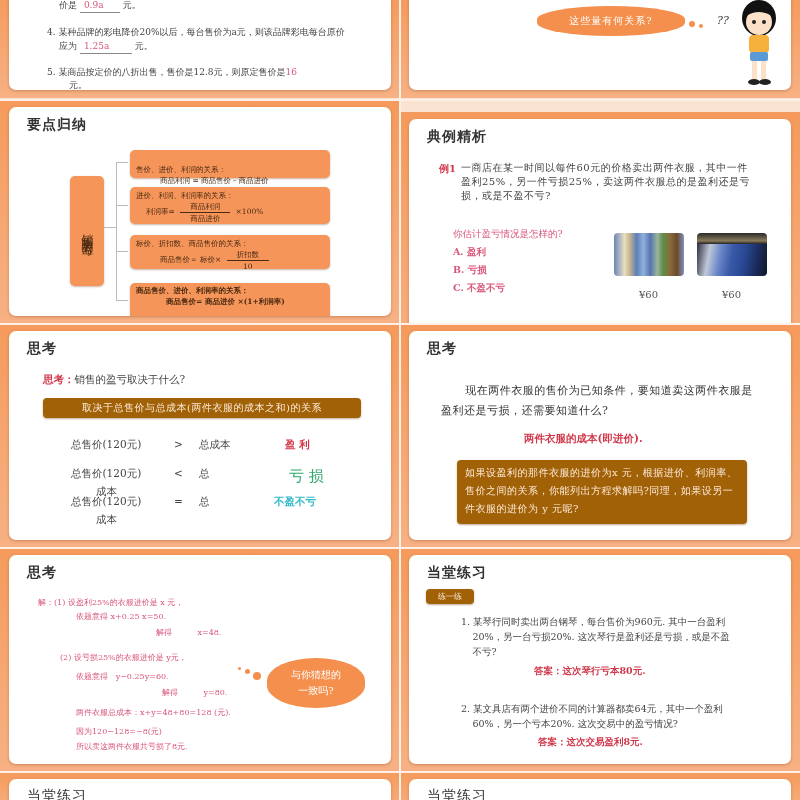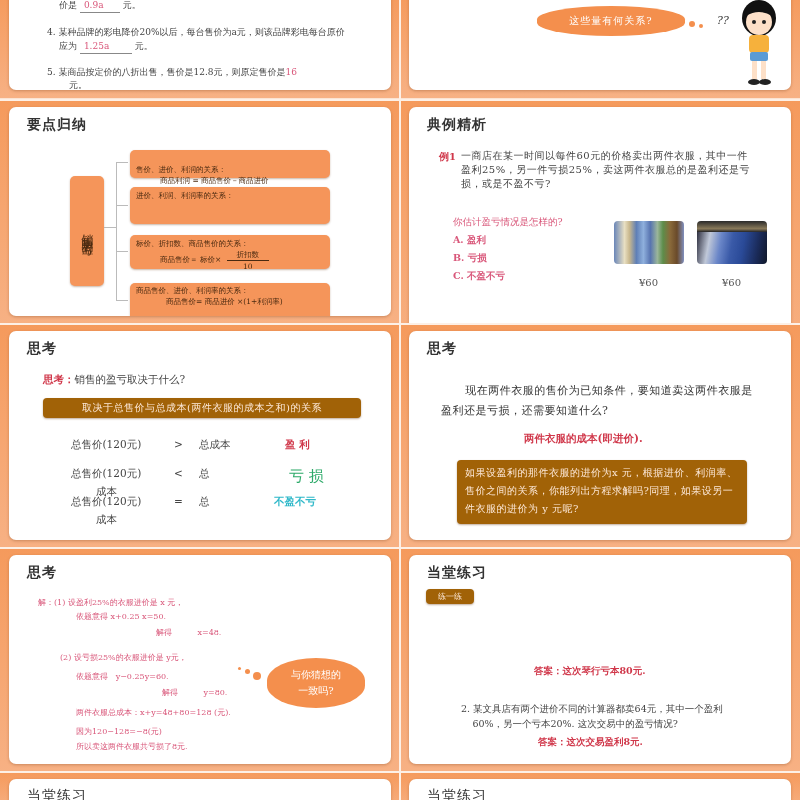--- a/index.html
+++ b/index.html
@@ -113,36 +113,41 @@
     <div class="line" style="left:107px;top:98px;width:12px;height:1px;"></div>
     <div class="line" style="left:107px;top:144px;width:12px;height:1px;"></div>
     <div class="line" style="left:107px;top:193px;width:12px;height:1px;"></div>
 
     <div class="mind-box" style="left:121px;top:43px;width:200px;height:24px;padding:14px 6px;">
       <div>售价、进价、利润的关系：</div>
       <div style="padding-left:24px;">商品利润 = 商品售价－商品进价</div>
     </div>
     <div class="mind-box" style="left:121px;top:80px;width:200px;height:37px;padding:3px 6px;">
       <div>进价、利润、利润率的关系：</div>
+      <div style="padding-left:10px;white-space:nowrap;">
+        <span>利润率=</span>
+        <span class="frac"><span class="num">商品利润</span><span class="den">商品进价</span></span>
+        <span>×100%</span>
+      </div>
     </div>
     <div class="mind-box" style="left:121px;top:128px;width:200px;height:34px;padding:3px 6px;">
       <div>标价、折扣数、商品售价的关系：</div>
       <div style="padding-left:24px;white-space:nowrap;">
         <span>商品售价＝ 标价×</span>
         <span class="frac"><span class="num">折扣数</span><span class="den">10</span></span>
       </div>
     </div>
-    <div class="mind-box" style="left:121px;top:176px;width:200px;height:37px;padding:2px 6px;">
+    <div class="mind-box" style="left:121px;top:176px;width:200px;height:37px;padding:2px 6px;font-weight:bold;">
       <div>商品售价、进价、利润率的关系：</div>
       <div style="padding-left:30px;">商品售价= 商品进价 ×(1+利润率)</div>
     </div>
   </div>
 </div>
 
-<div class="slide" style="left:400px;top:100px;width:400px;height:268px;">
+<div class="slide" style="left:400px;top:112px;width:400px;height:268px;">
   <div class="slide-inner">
     <div class="slide-title">典例精析</div>
     <div class="abs red" style="left:30px;top:43px;font-size:10px;font-weight:bold;">例1</div>
     <div class="abs" style="left:52px;top:42px;width:292px;font-size:10px;line-height:14px;color:#444;letter-spacing:0.5px;">一商店在某一时间以每件60元的价格卖出两件衣服，其中一件盈利25%，另一件亏损25%，卖这两件衣服总的是盈利还是亏损，或是不盈不亏?</div>
     <div class="abs pink" style="left:44px;top:109px;font-size:9.5px;font-weight:normal;">你估计盈亏情况是怎样的?</div>
     <div class="abs pink" style="left:44px;top:127px;font-size:9.5px;font-weight:bold;">A. 盈利</div>
     <div class="abs pink" style="left:44px;top:145px;font-size:9.5px;font-weight:bold;">B. 亏损</div>
     <div class="abs pink" style="left:44px;top:163px;font-size:9.5px;font-weight:bold;">C. 不盈不亏</div>
     <div class="photo" style="left:205px;top:114px;width:70px;height:43px;background:linear-gradient(90deg,#6a86b8 0%,#e8dfc2 15%,#c9b88e 22%,#5f7fb6 32%,#8fb0dd 42%,#5874b0 52%,#9ab59a 62%,#5d8d4a 70%,#8a6a3a 80%,#6a4a2a 90%,#8090c0 100%);"></div>
     <div class="photo" style="left:288px;top:114px;width:70px;height:43px;background:linear-gradient(180deg,#2a2a2a 0%,#8a7a5a 18%,#2a2a2a 25%,transparent 25%),linear-gradient(100deg,#1a1a2a 0%,#c0c8d8 20%,#6a86c8 35%,#3a5aa8 50%,#2a4a98 65%,#1a2a58 85%,#10182a 100%);"></div>
@@ -213,20 +218,21 @@
     </div>
   </div>
 </div>
 
 <div class="slide" style="left:400px;top:548px;width:400px;height:224px;">
   <div class="slide-inner">
     <div class="slide-title">当堂练习</div>
     <div class="orange-box" style="left:17px;top:34px;width:48px;height:15px;font-size:8px;line-height:15px;text-align:center;color:#fde8d8;border-radius:4px;">
       <span>练一练</span>
     </div>
+    <div class="abs" style="left:52px;top:59px;width:276px;font-size:9.5px;line-height:15px;color:#444;text-indent:-1.2em;padding-left:1.2em;box-sizing:border-box;">1. 某琴行同时卖出两台钢琴，每台售价为960元. 其中一台盈利20%，另一台亏损20%. 这次琴行是盈利还是亏损，或是不盈不亏?</div>
     <div class="abs red" style="left:125px;top:110px;font-size:9.5px;font-weight:bold;">答案：这次琴行亏本80元.</div>
     <div class="abs" style="left:52px;top:146px;width:280px;font-size:9.5px;line-height:15px;color:#444;text-indent:-1.2em;padding-left:1.2em;box-sizing:border-box;">2. 某文具店有两个进价不同的计算器都卖64元，其中一个盈利60%，另一个亏本20%. 这次交易中的盈亏情况?</div>
     <div class="abs red" style="left:129px;top:181px;font-size:9.5px;font-weight:bold;">答案：这次交易盈利8元.</div>
   </div>
 </div>
 
 <div class="slide" style="left:0;top:772px;width:400px;height:40px;">
   <div class="slide-inner" style="border-radius:7px 7px 0 0;">
     <div class="slide-title" style="top:8px;font-weight:normal;">当堂练习</div>
   </div>

